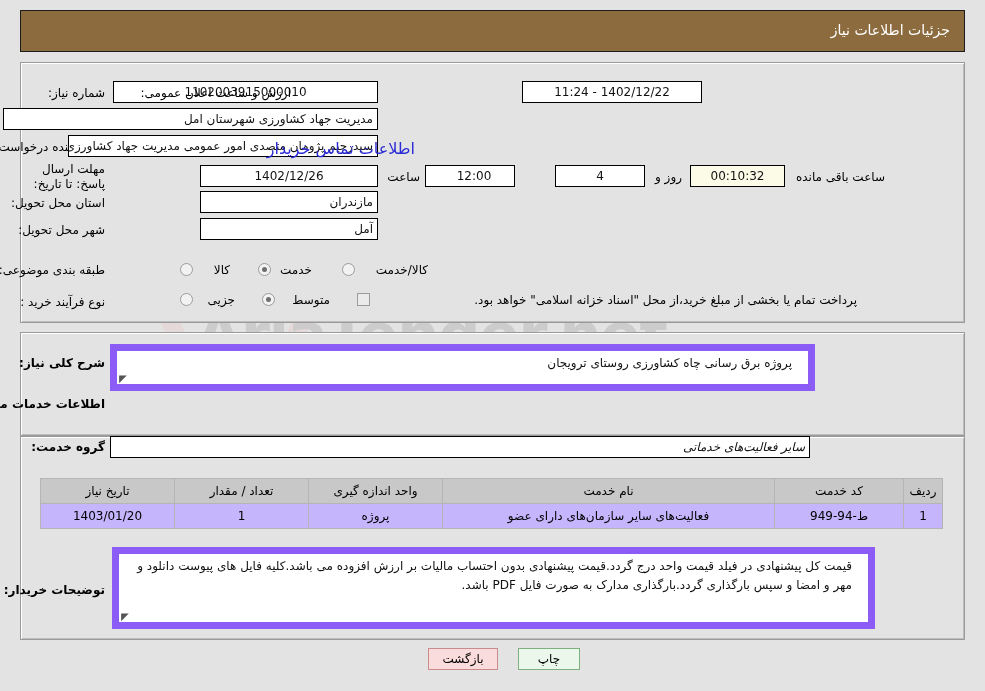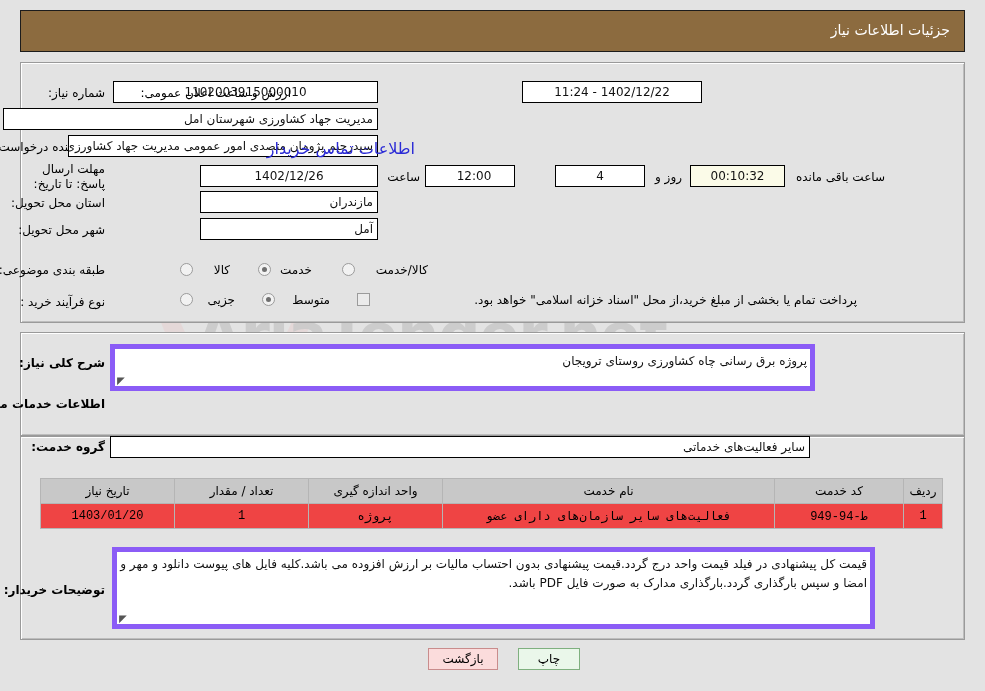--- a/index.html
+++ b/index.html
@@ -145,25 +145,25 @@
     border: 1px solid #9b9b9b;
     background: #ebebeb;
     box-sizing: border-box;
     z-index: 3;
   }
 
   
   .ta {
     position: absolute;
     background: #ffffff;
-    border: 5px solid #8b5cf6;
+    border: 7px solid #8b5cf6;
     box-sizing: border-box;
     font-size: 12px;
     color: #111;
-    padding: 3px 3px;
+    padding: 3px 16px;
     line-height: 19px;
     text-align: right;
     z-index: 3;
   }
   .ta .grip {
     position: absolute;
     left: 2px;
     bottom: 0px;
     width: 10px;
     height: 10px;
@@ -190,21 +190,21 @@
     padding: 0 4px;
     text-align: center;
     font-weight: normal;
     white-space: nowrap;
   }
   .tbl th {
     background: #c8c8c8;
     font-weight: normal;
     color: #000;
   }
-  .tbl td { background: #ef4444; font-family: Liberation Mono, monospace; }
+  .tbl td { background: #c4b5fd; }
   .tbl td.ltr { direction: ltr; }
 
   
   .btn {
     position: absolute;
     height: 22px;
     min-width: 62px;
     border: 1px solid #7a7a7a;
     box-sizing: border-box;
     font-size: 12px;
@@ -288,21 +288,21 @@
 <div class="ta" style="right:170px; top:344px; width:705px; height:47px;">
   <span>پروژه برق رسانی چاه کشاورزی روستای ترویجان</span>
   <span class="grip">◥</span>
 </div>
 
 <div class="lbl bold" style="right:880px; top:397px;">اطلاعات خدمات مورد نیاز</div>
 
 <div class="panel" id="panel-bottom"></div>
 
 <div class="lbl bold" style="right:880px; top:440px;">گروه خدمت:</div>
-<div class="fld right" style="right:175px; top:436px; width:700px;">سایر فعالیت‌های خدماتی</div>
+<div class="fld right" style="right:175px; top:436px; width:700px;font-style:italic;">سایر فعالیت‌های خدماتی</div>
 
 <table class="tbl">
   <thead>
     <tr>
       <th style="width:30px;">ردیف</th>
       <th style="width:120px;">کد خدمت</th>
       <th>نام خدمت</th>
       <th style="width:125px;">واحد اندازه گیری</th>
       <th style="width:125px;">تعداد / مقدار</th>
       <th style="width:125px;">تاریخ نیاز</th>

